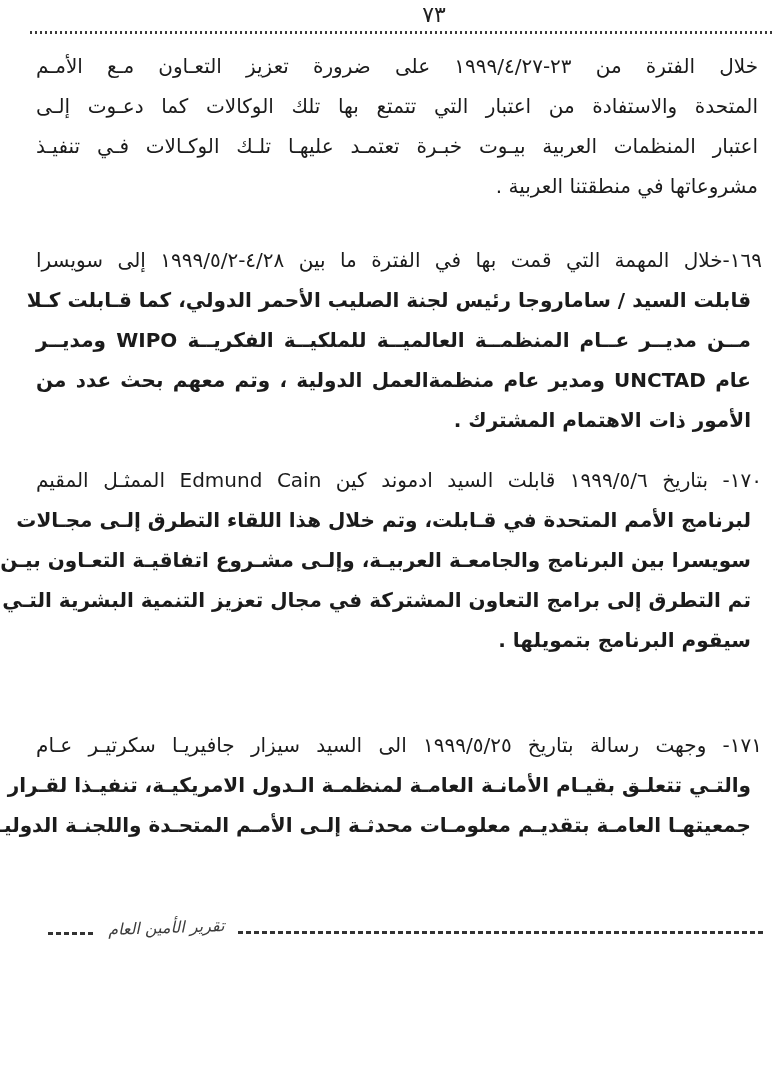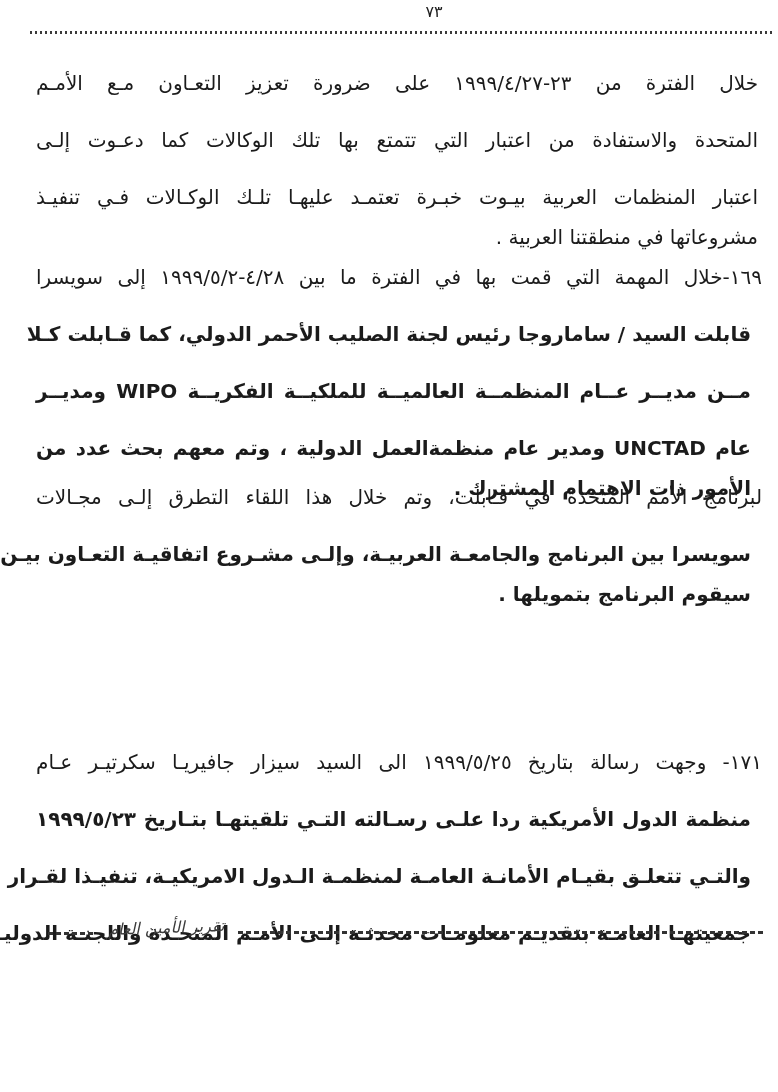--- a/index.html
+++ b/index.html
@@ -16,21 +16,21 @@
     color: #1b1b1b;
     overflow: hidden;
   }
   
   .pageno {
     position: absolute;
     top: 2px;
     left: 404px;
     width: 60px;
     text-align: center;
-    font-size: 16px;
+    font-size: 22px;
     letter-spacing: 2px;
     color: #202020;
   }
   
   .toprule {
     position: absolute;
     top: 31px;
     left: 30px;
     width: 744px;
     height: 3px;
@@ -52,21 +52,20 @@
     direction: rtl;
     height: 40px;
     line-height: 40px;
     font-size: 20px;
     white-space: nowrap;
     color: #1b1b1b;
   }
   .ln.full {
     text-align: justify;
     text-align-last: justify;
-    margin-top: 17px;
   }
   .ln.end {
   }
   
   .para.cont .ln { padding-right: 4px; }
   
   .para.numbered .ln:not(:first-child) { padding-right: 11px; font-weight: bold; }
 
   
   .footer {
@@ -112,27 +111,28 @@
         <div class="ln end">مشروعاتها في منطقتنا العربية .</div>
       </section>
     <section class="para para-1 numbered">
         <div class="ln full">١٦٩-خلال المهمة التي قمت بها في الفترة ما بين ٤/٢٨-١٩٩٩/٥/٢ إلى سويسرا</div>
         <div class="ln full">قابلت السيد / ساماروجا رئيس لجنة الصليب الأحمر الدولي، كما قـابلت كـلا</div>
         <div class="ln full">مــن مديــر عــام المنظمــة العالميــة للملكيــة الفكريــة WIPO ومديــر</div>
         <div class="ln full">عام UNCTAD ومدير عام منظمةالعمل الدولية ، وتم معهم بحث عدد من</div>
         <div class="ln end">الأمور ذات الاهتمام المشترك .</div>
       </section>
     <section class="para para-2 numbered">
+        <div class="ln full">١٧٠- بتاريخ ١٩٩٩/٥/٦ قابلت السيد ادموند كين Edmund Cain الممثـل المقيم</div>
         <div class="ln full">لبرنامج الأمم المتحدة في قـابلت، وتم خلال هذا اللقاء التطرق إلـى مجـالات</div>
         <div class="ln full">سويسرا بين البرنامج والجامعـة العربيـة، وإلـى مشـروع اتفاقيـة التعـاون بيـن</div>
+        <div class="ln full">تم التطرق إلى برامج التعاون المشتركة في مجال تعزيز التنمية البشرية التـي</div>
         <div class="ln end">سيقوم البرنامج بتمويلها .</div>
       </section>
     <section class="para para-3 numbered">
         <div class="ln full">١٧١- وجهت رسالة بتاريخ ١٩٩٩/٥/٢٥ الى السيد سيزار جافيريـا سكرتيـر عـام</div>
-        <div class="ln full">منظمة الدول الأمريكية ردا علـى رسـالته التـي تلقيتهـا بتـاريخ ١٩٩٩/٥/٢٣</div>
         <div class="ln full">والتـي تتعلـق بقيـام الأمانـة العامـة لمنظمـة الـدول الامريكيـة، تنفيـذا لقـرار</div>
         <div class="ln full">جمعيتهـا العامـة بتقديـم معلومـات محدثـة إلـى الأمـم المتحـدة واللجنـة الدوليـة</div>
       </section>
   </div>
 
   <div class="footer">
     <div class="f-dash f-short"></div>
     <div class="f-sig">تقرير الأمين العام</div>
     <div class="f-dash f-long"></div>
   </div>

